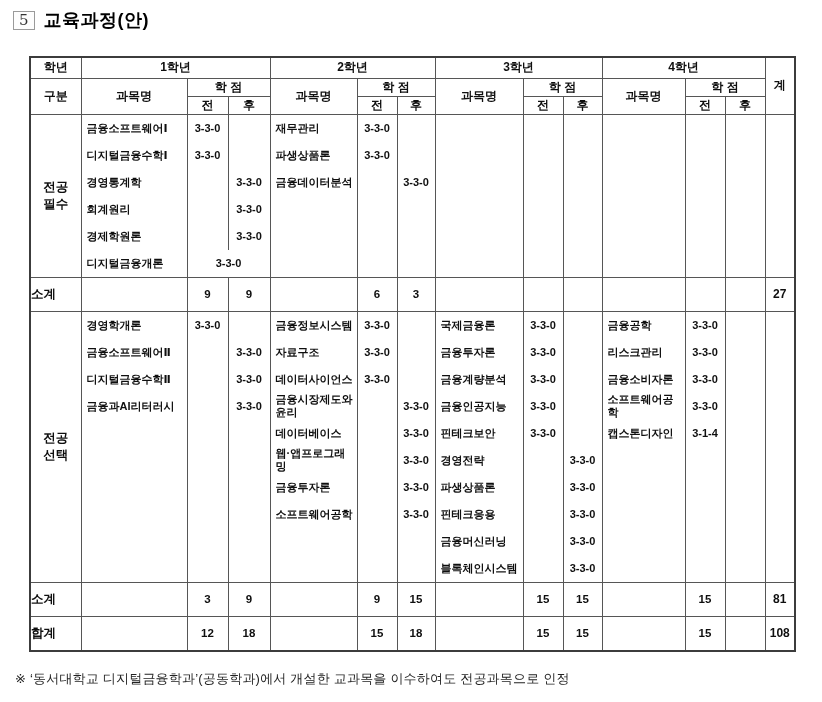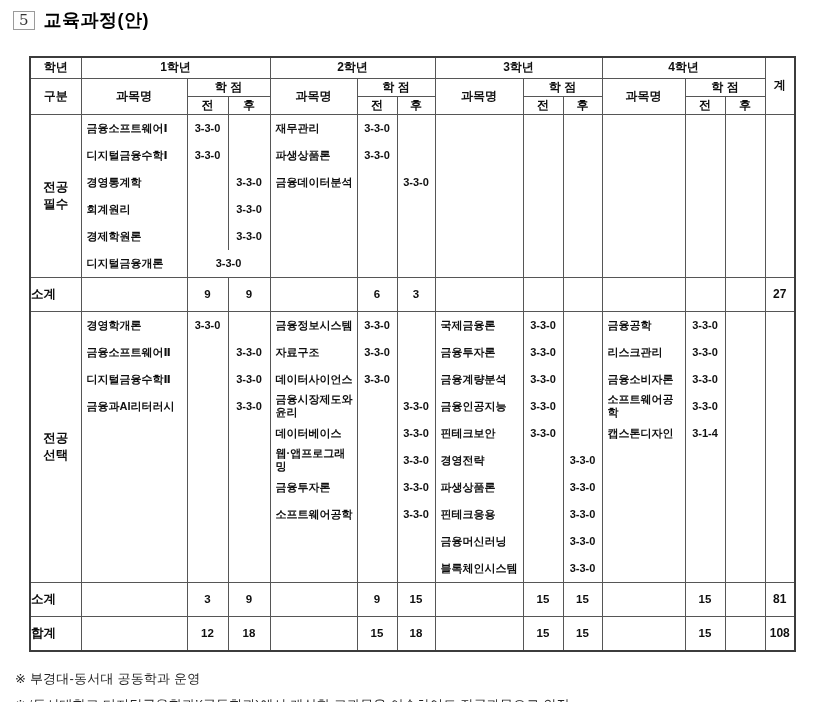--- a/index.html
+++ b/index.html
@@ -379,17 +379,16 @@
           <td class="credit">15</td>
           <td class="name"></td>
           <td class="credit">15</td>
           <td class="credit"></td>
           <td class="total">108</td>
         </tr>
       </tbody>
   </table>
 
   <div class="footnotes">
-    <div class="footnote">※  부경대-동서대 공동학과 운영</div>
     <div class="footnote">※  ‘동서대학교 디지털금융학과’(공동학과)에서 개설한 교과목을  이수하여도  전공과목으로  인정</div>
   </div>
 
 </div>
 
 </body></html>

